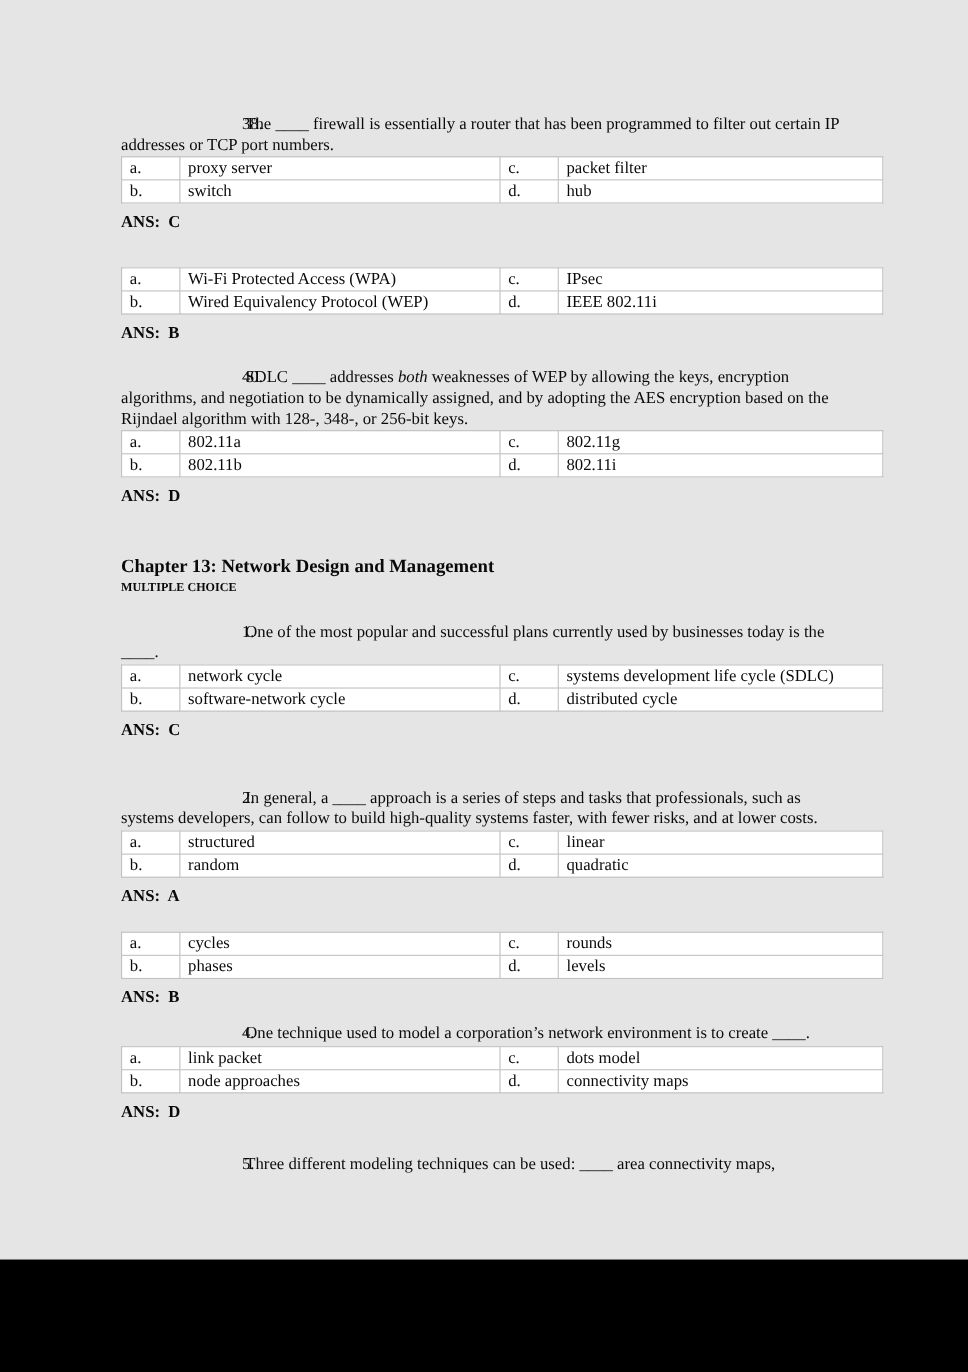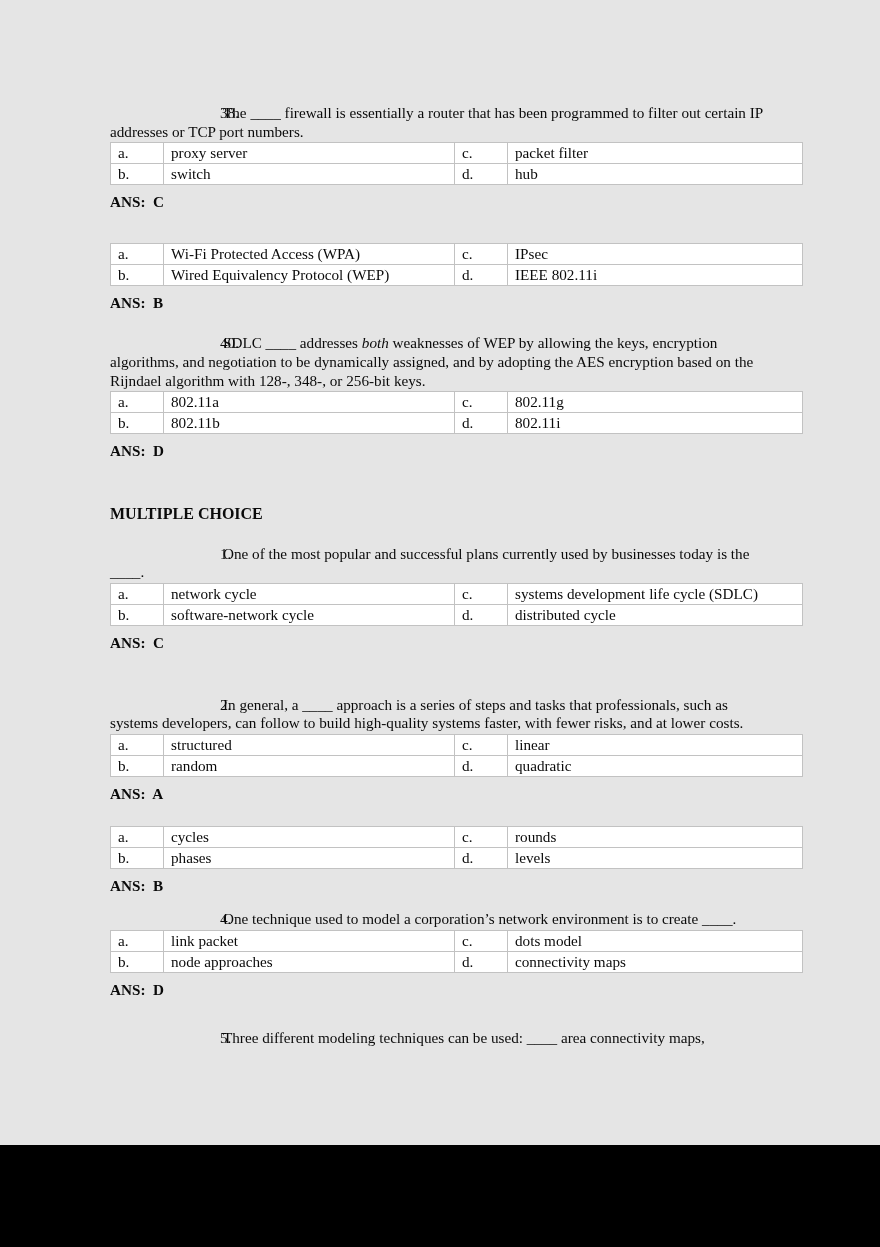--- a/index.html
+++ b/index.html
@@ -99,21 +99,21 @@
   .gap-xl { height: 43px; }
 
   
   .chapter-title {
     font-size: 17px;
     line-height: 21px;
     font-weight: bold;
     margin: 0;
   }
   .section-label {
-    font-size: 16px;
+    font-size: 11px;
     line-height: 19px;
     font-weight: bold;
     margin: 0;
   }
 </style>
 </head>
 <body>
 
 <div class="page">
   <div class="page-inner">
@@ -179,20 +179,21 @@
           <td class="lbl2">d.</td>
           <td class="optB">802.11i</td>
         </tr>
       </tbody>
         </table>
       <p class="ans">ANS:  D</p>
     </div>
 
     <div class="gap-xl"></div>
 
+    <h1 class="chapter-title">Chapter 13: Network Design and Management</h1>
     <h2 class="section-label">MULTIPLE CHOICE</h2>
 
     <div class="gap-md"></div>
 
     <div class="qblock">
       <p class="stem"><span class="qnum">1.</span><span>One of the most popular and successful plans currently used by businesses today is the</span></p>
       <p class="stem" style="text-indent:0; margin-top:0;">____.</p>
       <table class="choices">
         <tbody>
             <tr>

